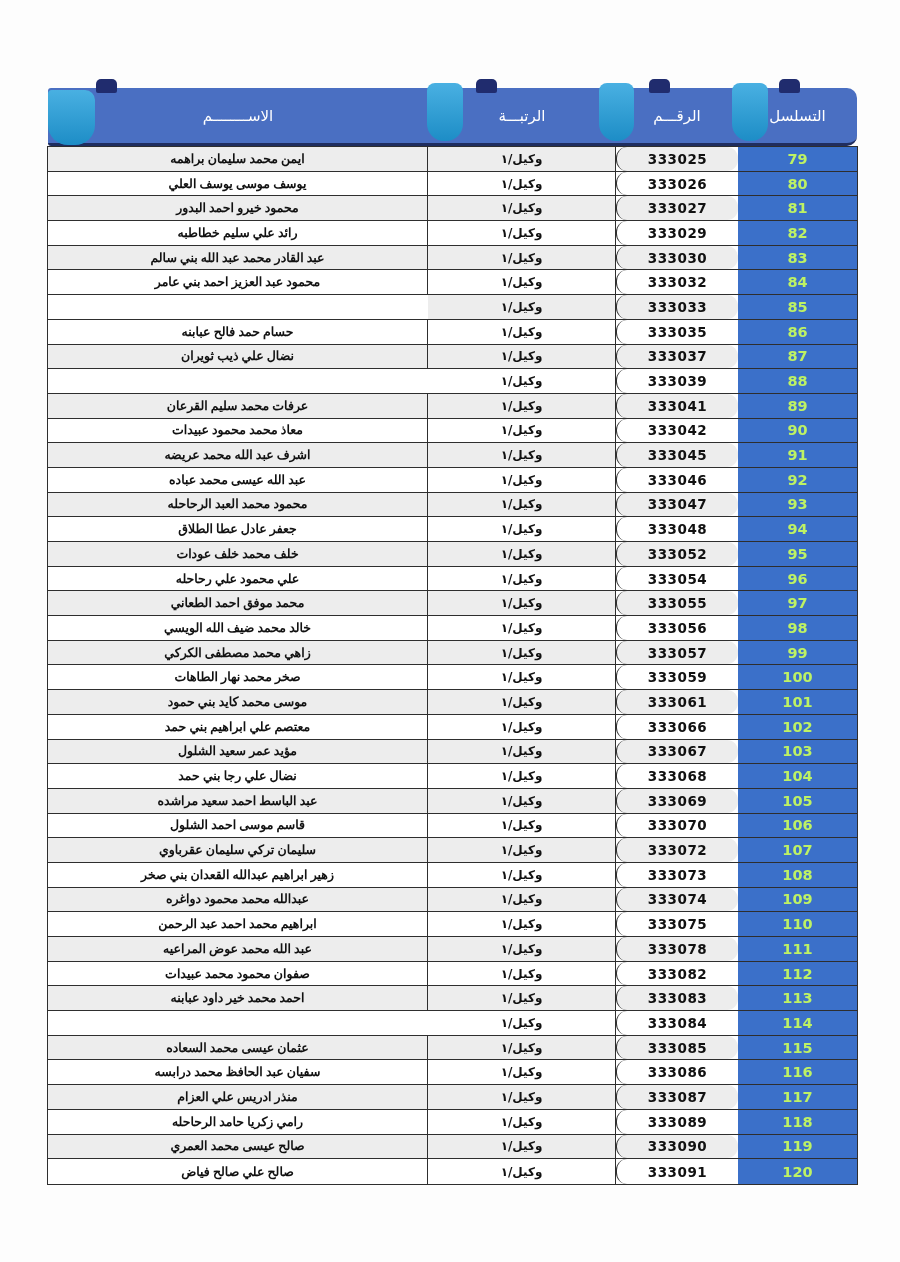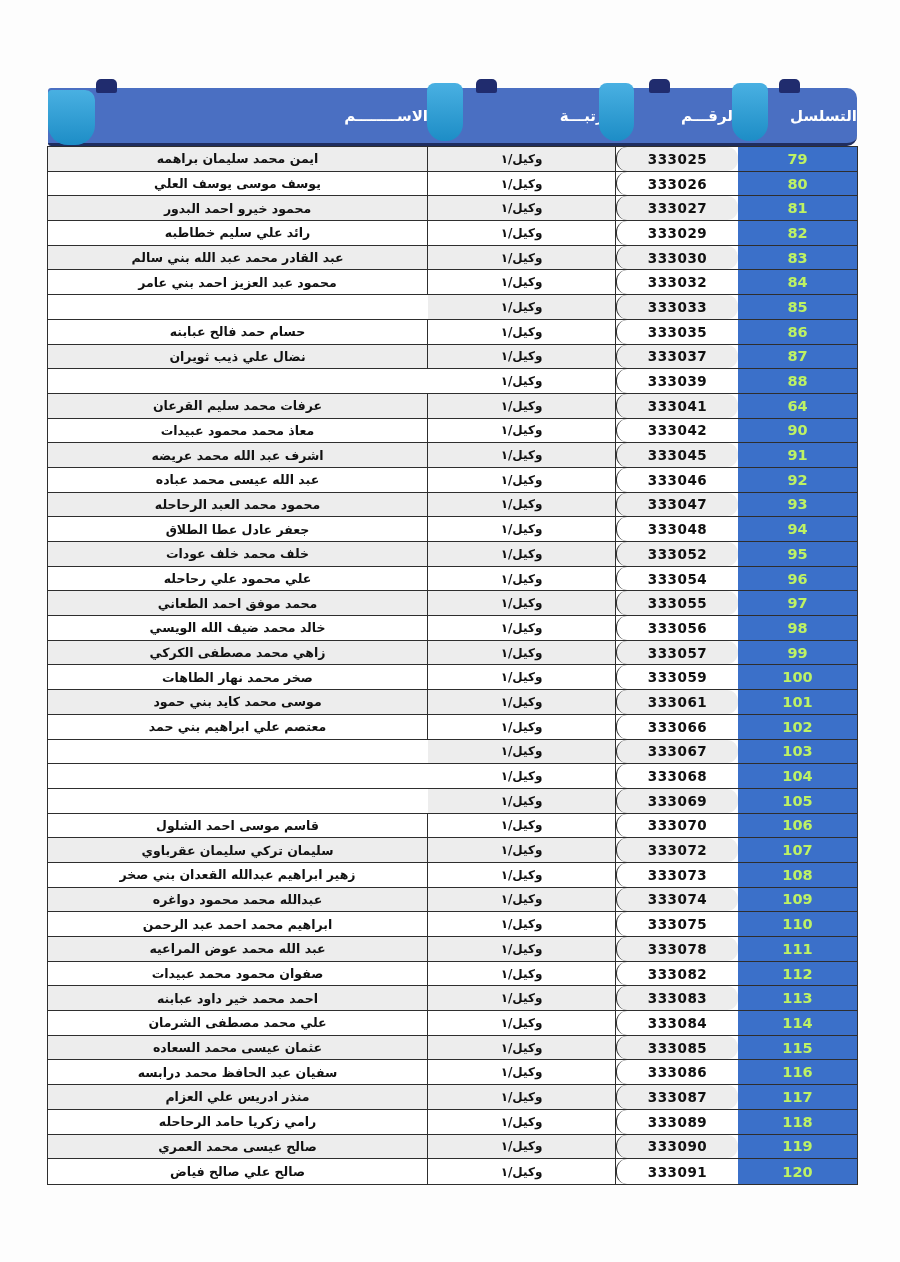--- a/index.html
+++ b/index.html
@@ -23,21 +23,21 @@
   .band{
     position:absolute;left:48px;top:88px;width:809px;height:58px;
     background:var(--band);border-radius:3px 10px 10px 3px;z-index:2;
     border-bottom:3px solid var(--band-edge);box-sizing:border-box;
   }
   .band-grid{
     direction:rtl;display:grid;grid-template-columns:119px 122px 188px 380px;
     height:100%;align-items:center;
   }
   .band-grid .hlabel{
-    color:#ffffff;font-weight:bold;font-size:15px;
+    color:#ffffff;font-weight:normal;font-size:15px;text-align:center;
     white-space:nowrap;overflow:hidden;
   }
 
   
   .ribbon{
     position:absolute;z-index:4;
     background:linear-gradient(to bottom,var(--ribbon-top),var(--ribbon-bottom));
     border-radius:8px 8px 17px 17px;
   }
   .ribbon.r1{left:48px;top:90px;width:47px;height:55px;border-radius:4px 10px 20px 20px;}
@@ -59,21 +59,21 @@
     display:flex;align-items:center;justify-content:center;
     box-sizing:border-box;overflow:hidden;white-space:nowrap;
   }
   .grid-row .cell + .cell{border-inline-start:1px solid var(--border);}
   .cell.serial{
     background:var(--serial);color:#bef264;font-weight:bold;font-size:14.5px;
     direction:ltr;
   }
   .cell.number{color:var(--text);font-weight:bold;font-size:13.5px;direction:ltr;letter-spacing:0.5px;border-radius:11px;}
   .cell.rank{color:var(--text);font-weight:bold;font-size:12px;}
-  .cell.name{color:var(--text);font-weight:bold;font-size:12.5px;}
+  .cell.name{color:var(--text);font-weight:bold;font-size:12.5px;font-family:Liberation Serif, serif;}
   .grid-row.stripe .cell:not(.serial){background:var(--stripe);}
   .grid-row:not(.stripe) .cell:not(.serial){background:var(--rowwhite);}
 </style>
 </head>
 <body>
 
 <div class="page">
 
   <div class="dtab t1"></div>
   <div class="dtab t2"></div>
@@ -157,21 +157,21 @@
     <div class="cell name">نضال علي ذيب ثويران</div>
   </div>
 
   <div class="grid-row">
     <div class="cell serial">88</div>
     <div class="cell number">333039</div>
     <div class="cell rank">وكيل/١</div>
   </div>
 
   <div class="grid-row stripe">
-    <div class="cell serial">64</div>
+    <div class="cell serial">89</div>
     <div class="cell number">333041</div>
     <div class="cell rank">وكيل/١</div>
     <div class="cell name">عرفات محمد سليم القرعان</div>
   </div>
 
   <div class="grid-row">
     <div class="cell serial">90</div>
     <div class="cell number">333042</div>
     <div class="cell rank">وكيل/١</div>
     <div class="cell name">معاذ محمد محمود عبيدات</div>
@@ -258,32 +258,35 @@
     <div class="cell serial">102</div>
     <div class="cell number">333066</div>
     <div class="cell rank">وكيل/١</div>
     <div class="cell name">معتصم علي ابراهيم بني حمد</div>
   </div>
 
   <div class="grid-row stripe">
     <div class="cell serial">103</div>
     <div class="cell number">333067</div>
     <div class="cell rank">وكيل/١</div>
+    <div class="cell name">مؤيد عمر سعيد الشلول</div>
   </div>
 
   <div class="grid-row">
     <div class="cell serial">104</div>
     <div class="cell number">333068</div>
     <div class="cell rank">وكيل/١</div>
+    <div class="cell name">نضال علي رجا بني حمد</div>
   </div>
 
   <div class="grid-row stripe">
     <div class="cell serial">105</div>
     <div class="cell number">333069</div>
     <div class="cell rank">وكيل/١</div>
+    <div class="cell name">عبد الباسط احمد سعيد مراشده</div>
   </div>
 
   <div class="grid-row">
     <div class="cell serial">106</div>
     <div class="cell number">333070</div>
     <div class="cell rank">وكيل/١</div>
     <div class="cell name">قاسم موسى احمد الشلول</div>
   </div>
 
   <div class="grid-row stripe">
@@ -332,21 +335,20 @@
     <div class="cell serial">113</div>
     <div class="cell number">333083</div>
     <div class="cell rank">وكيل/١</div>
     <div class="cell name">احمد محمد خير داود عبابنه</div>
   </div>
 
   <div class="grid-row">
     <div class="cell serial">114</div>
     <div class="cell number">333084</div>
     <div class="cell rank">وكيل/١</div>
-    <div class="cell name">علي محمد مصطفى الشرمان</div>
   </div>
 
   <div class="grid-row stripe">
     <div class="cell serial">115</div>
     <div class="cell number">333085</div>
     <div class="cell rank">وكيل/١</div>
     <div class="cell name">عثمان عيسى محمد السعاده</div>
   </div>
 
   <div class="grid-row">

